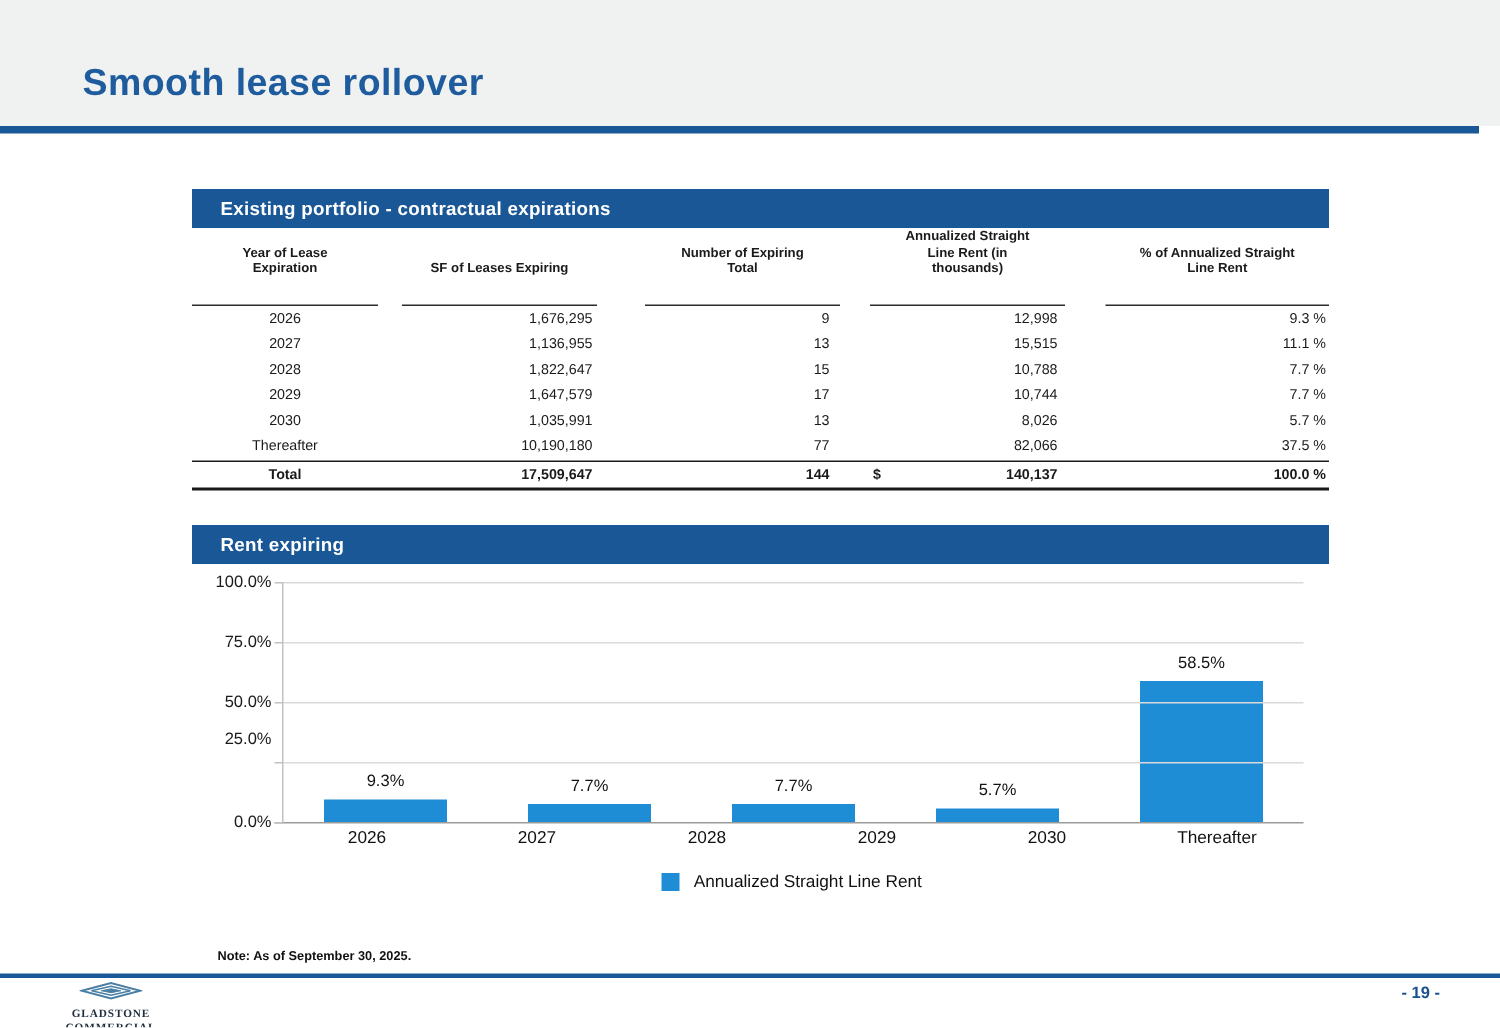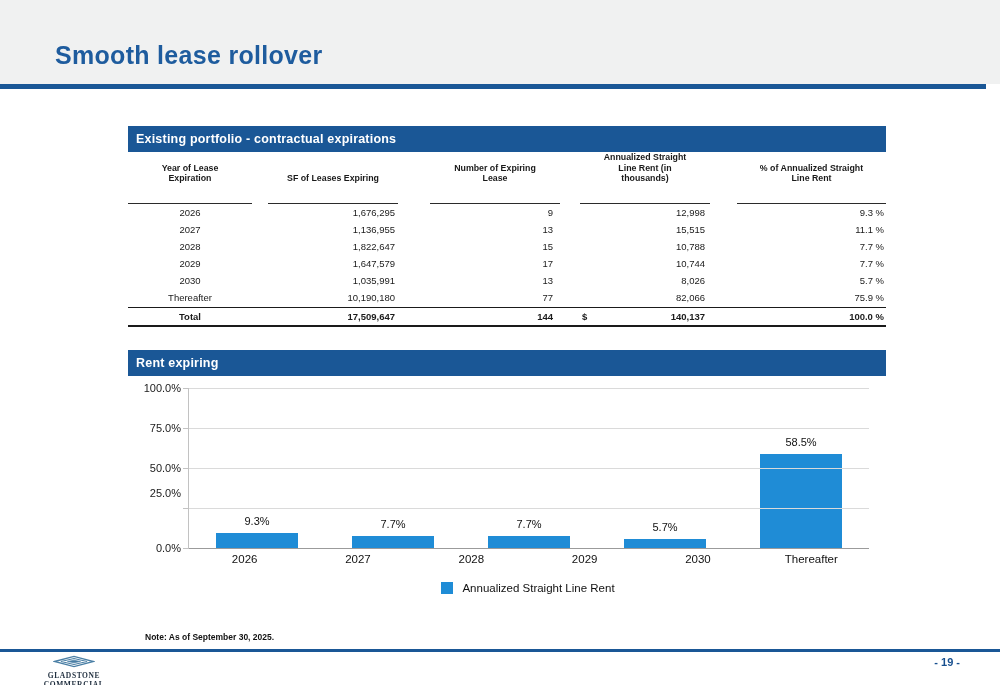--- a/index.html
+++ b/index.html
@@ -6,21 +6,21 @@
   .slide{position:relative;width:1000px;height:685px;background:#ffffff;overflow:hidden;
          font-family:"Liberation Sans",sans-serif;color:#1a1a1a;}
   
   .header-band{position:absolute;left:0;top:0;width:1000px;height:84px;background:#F0F1F1;}
   .slide-title{position:absolute;left:55px;top:41px;font-size:25px;font-weight:bold;
                color:#1E5C9E;letter-spacing:.3px;}
   .title-rule{position:absolute;left:0;top:84px;width:986px;height:5px;background:#1A5796;}
   
   .panel{position:absolute;left:128px;width:758px;}
   .banner{height:26px;background:#1A5796;color:#ffffff;font-weight:bold;font-size:12.5px;
-          line-height:26px;padding-left:8px;box-sizing:border-box;letter-spacing:.2px;}
+          line-height:26px;padding-left:19px;box-sizing:border-box;letter-spacing:.2px;}
   .table-panel{top:126px;}
   
   .cols{display:grid;grid-template-columns:124px 16px 130px 32px 130px 20px 130px 27px 149px;}
   .c0{grid-column:1;} .c1{grid-column:3;} .c2{grid-column:5;} .c3{grid-column:7;} .c4{grid-column:9;}
   .thead{margin-top:0;}
   .thead .th{display:flex;align-items:flex-end;justify-content:center;text-align:center;
              font-weight:bold;font-size:8.8px;line-height:10.5px;white-space:pre-line;
              border-bottom:1.5px solid #2b2b2b;padding-bottom:19px;min-height:44px;box-sizing:border-box;}
   .trow{height:17.2px;line-height:17.2px;font-size:9.5px;}
   .trow .c0{text-align:center;}
@@ -69,21 +69,21 @@
   <div class="slide-title" style="color: rgb(30, 92, 158);">Smooth lease rollover</div>
   <div class="title-rule" style="background: rgb(26, 87, 150);"></div>
 
   <section class="panel table-panel">
     <div class="banner" style="background: rgb(26, 87, 150);">Existing portfolio - contractual expirations</div>
     <div class="cols thead">
         <div class="th c0">Year of Lease
 Expiration</div>
         <div class="th c1">SF of Leases Expiring</div>
         <div class="th c2">Number of Expiring
-Lease</div>
+Total</div>
         <div class="th c3">Annualized Straight
 Line Rent (in
 thousands)</div>
         <div class="th c4">% of Annualized Straight
 Line Rent</div>
       </div>
     <div>
         <div class="cols trow">
           <div class="c0">2026</div>
           <div class="c1">1,676,295</div>
@@ -117,21 +117,21 @@
           <div class="c1">1,035,991</div>
           <div class="c2">13</div>
           <div class="c3">8,026</div>
           <div class="c4">5.7 %</div>
         </div>
         <div class="cols trow">
           <div class="c0">Thereafter</div>
           <div class="c1">10,190,180</div>
           <div class="c2">77</div>
           <div class="c3">82,066</div>
-          <div class="c4">75.9 %</div>
+          <div class="c4">37.5 %</div>
         </div>
       </div>
     <div class="cols trow total-row">
         <div class="c0">Total</div>
         <div class="c1">17,509,647</div>
         <div class="c2">144</div>
         <div class="c3">
           <div style="display: inline;">$</div>
           <div style="display: inline;">140,137</div>
         </div>

